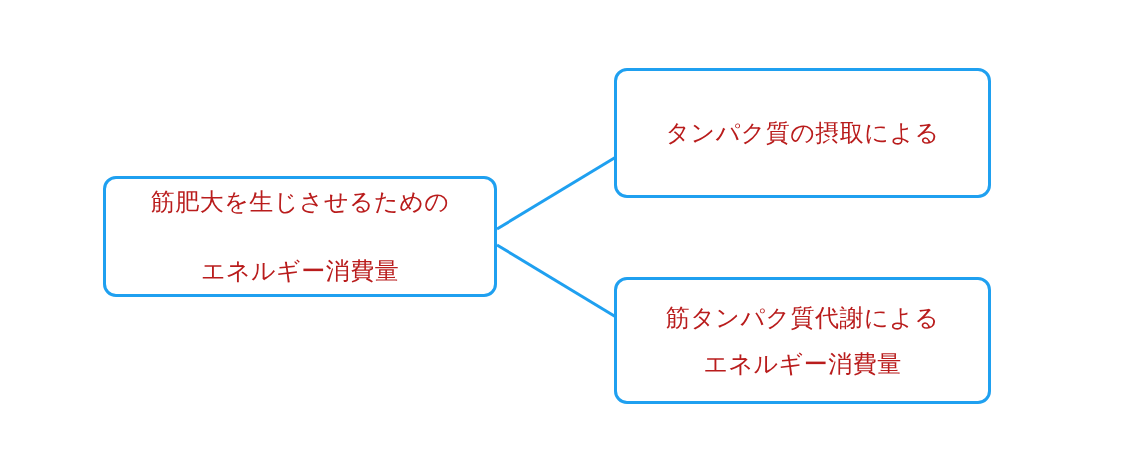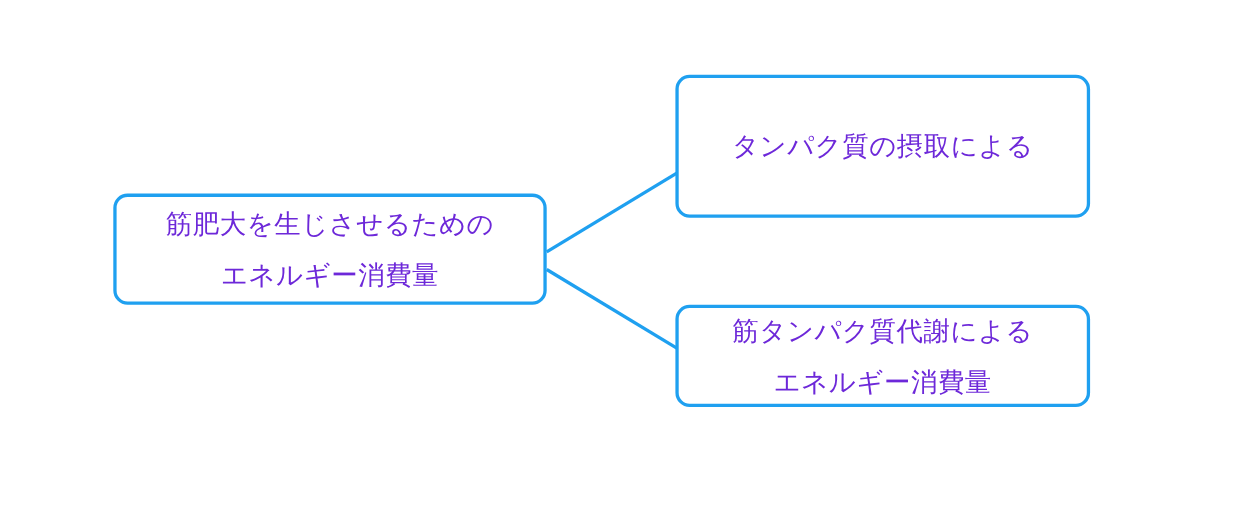--- a/index.html
+++ b/index.html
@@ -28,47 +28,48 @@
   .node {
     position: absolute;
     box-sizing: border-box;
     border: 3px solid #1fa0f0;
     border-radius: 13px;
     background: #ffffff;
     display: flex;
     flex-direction: column;
     align-items: center;
     justify-content: center;
-    color: #6d28d9;
+    color: #b91c1c;
     font-size: 24px;
     line-height: 46px;
     letter-spacing: 0.5px;
     white-space: nowrap;
     text-align: center;
   }
   .node-line {
     display: block;
   }
   #node-root {
     left: 103px;
     top: 176px;
     width: 394px;
-    height: 101px;
+    height: 121px;
+    justify-content: space-between;
   }
   #node-dit {
     left: 614px;
     top: 68px;
     width: 377px;
     height: 130px;
   }
   #node-muscle {
     left: 614px;
     top: 277px;
     width: 377px;
-    height: 93px;
+    height: 127px;
   }
 </style>
 </head>
 <body>
 
 <div id="canvas">
 
   <svg id="connectors" viewBox="0 0 1124 464" width="1124" height="464" aria-hidden="true">
     <line x1="497" y1="229" x2="616" y2="157" stroke="#1fa0f0" stroke-width="3" stroke-linecap="butt"></line>
     <line x1="497" y1="245" x2="616" y2="317" stroke="#1fa0f0" stroke-width="3" stroke-linecap="butt"></line>

